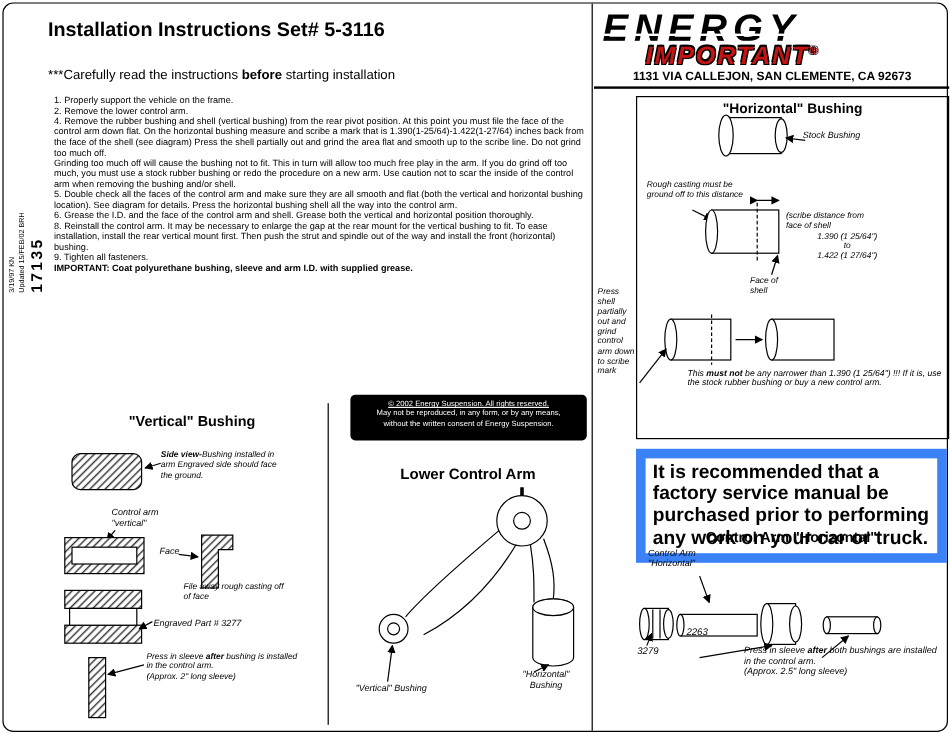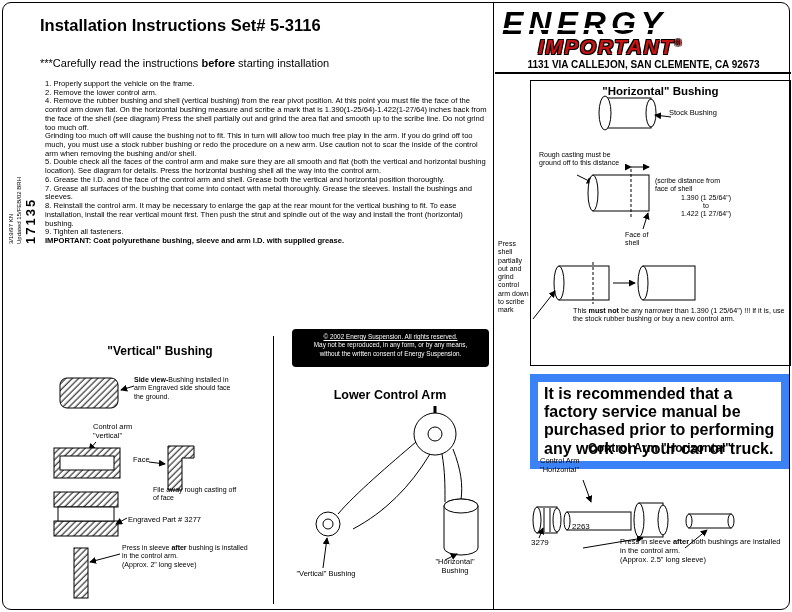--- a/index.html
+++ b/index.html
@@ -16,21 +16,21 @@
   .side-date { display:block; font-size:6px; line-height:7.5px; white-space:nowrap; }
   .side-number { display:block; font-size:13px; font-weight:bold; letter-spacing:2px; line-height:15px; }
 
   .title { position:absolute; left:40px; top:16px; width:450px; font-size:16.5px; font-weight:bold; }
   .subtitle { position:absolute; left:40px; top:57px; width:450px; text-align:left; font-size:11px; }
 
   .steps { position:absolute; left:45px; top:80px; width:446px; font-size:7.6px; line-height:1.15; }
   .steps p { margin:0; }
   .bold { font-weight:bold; }
 
-  .lbl { position:absolute; font-size:7px; line-height:1.18; }
+  .lbl { position:absolute; font-size:7px; line-height:1.18;font-style:italic; }
   .ctr { text-align:center; }
 
   .vb-title { position:absolute; left:55px; top:344px; width:210px; text-align:center; font-size:12px; font-weight:bold; }
   .vb-svg { position:absolute; left:48px; top:368px; }
 
   .copyright { position:absolute; left:292px; top:329px; width:197px; height:38px; background:#000; color:#fff;
                border-radius:4px; font-size:6.4px; line-height:1.3; text-align:center; padding-top:4px; }
   .cr1 { text-decoration:underline; }
 
   .lca-title { position:absolute; left:300px; top:388px; width:180px; text-align:center; font-size:12.5px; font-weight:bold; }
@@ -88,21 +88,20 @@
   <div class="title">Installation Instructions Set# 5-3116</div>
   <div class="subtitle"><span>***Carefully read the instructions </span><b>before</b><span> starting installation</span></div>
 
   <div class="steps">
     <p>1. Properly support the vehicle on the frame.</p>
     <p>2. Remove the lower control arm.</p>
     <p>4. Remove the rubber bushing and shell (vertical bushing) from the rear pivot position. At this point you must file the face of the control arm down flat. On the horizontal bushing measure and scribe a mark that is 1.390(1-25/64)-1.422(1-27/64) inches back from the face of the shell (see diagram) Press the shell partially out and grind the area flat and smooth up to the scribe line. Do not grind too much off.</p>
     <p>Grinding too much off will cause the bushing not to fit. This in turn will allow too much free play in the arm. If you do grind off too much, you must use a stock rubber bushing or redo the procedure on a new arm. Use caution not to scar the inside of the control arm when removing the bushing and/or shell.</p>
     <p>5. Double check all the faces of the control arm and make sure they are all smooth and flat (both the vertical and horizontal bushing location). See diagram for details. Press the horizontal bushing shell all the way into the control arm.</p>
     <p>6. Grease the I.D. and the face of the control arm and shell. Grease both the vertical and horizontal position thoroughly.</p>
-    <p>7. Grease all surfaces of the bushing that come into contact with metal thoroughly. Grease the sleeves. Install the bushings and sleeves.</p>
     <p>8. Reinstall the control arm. It may be necessary to enlarge the gap at the rear mount for the vertical bushing to fit. To ease installation, install the rear vertical mount first. Then push the strut and spindle out of the way and install the front (horizontal) bushing.</p>
     <p>9. Tighten all fasteners.</p>
     <p class="bold">IMPORTANT: Coat polyurethane bushing, sleeve and arm I.D. with supplied grease.</p>
   </div>
 
   <div class="vb-title">"Vertical" Bushing</div>
 
   <svg class="vb-svg" width="225" height="238" viewBox="0 0 225 238">
     <g>
       <rect x="12" y="10" width="58" height="30" rx="7" fill="url(#hatch)" stroke="#000"></rect>

